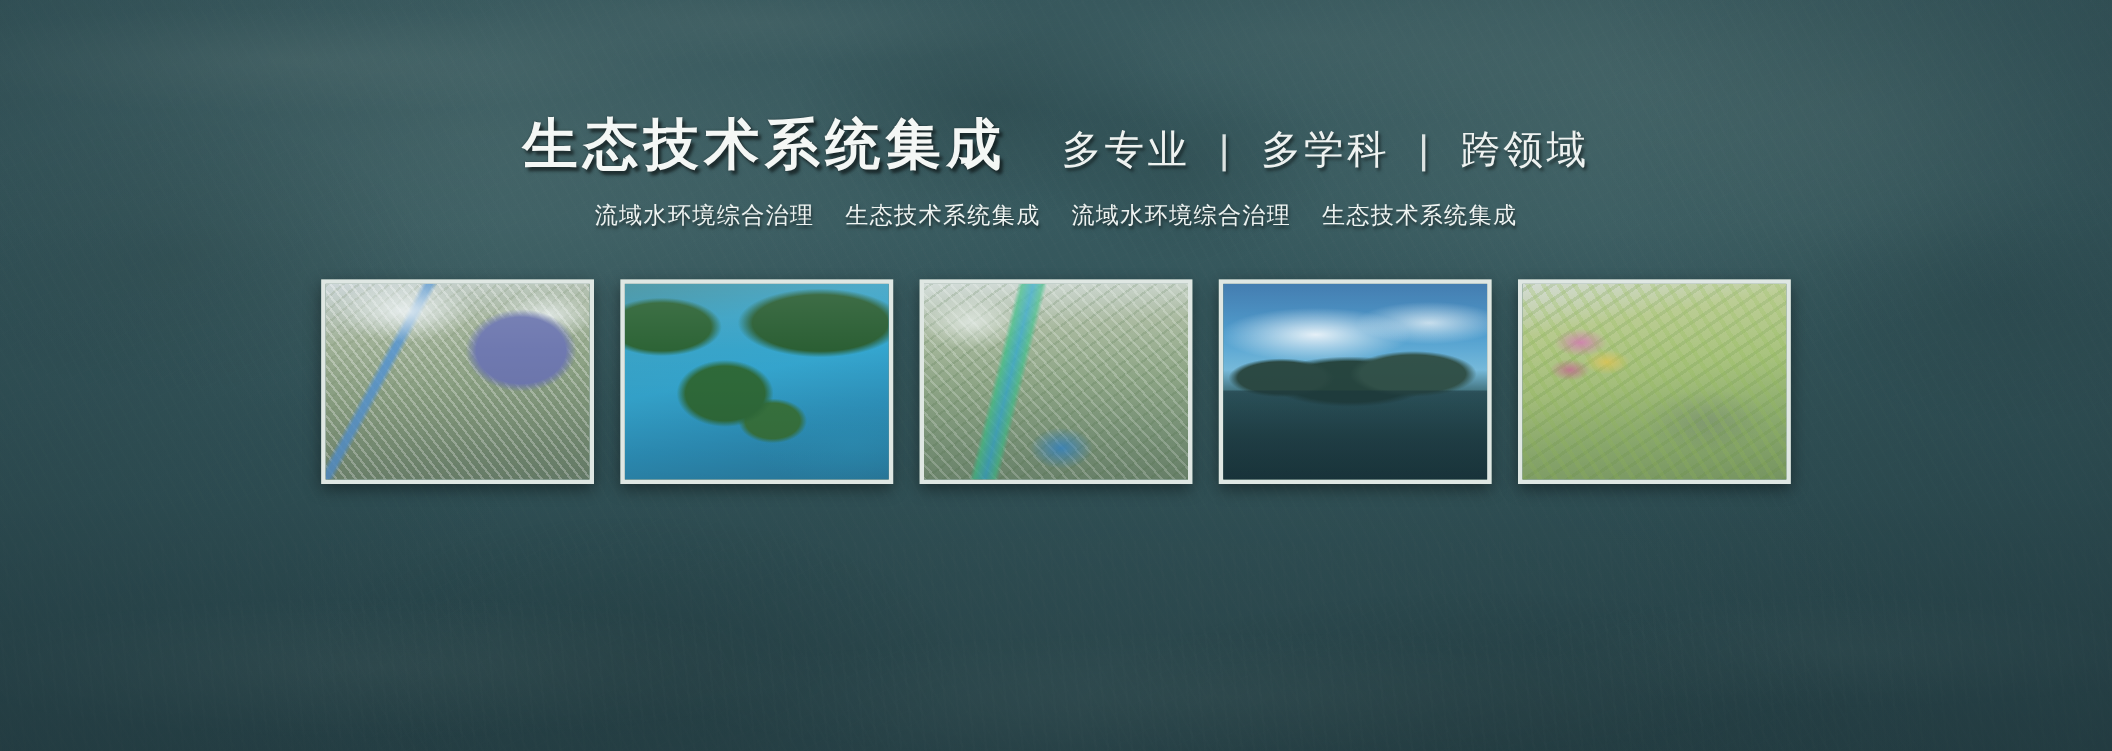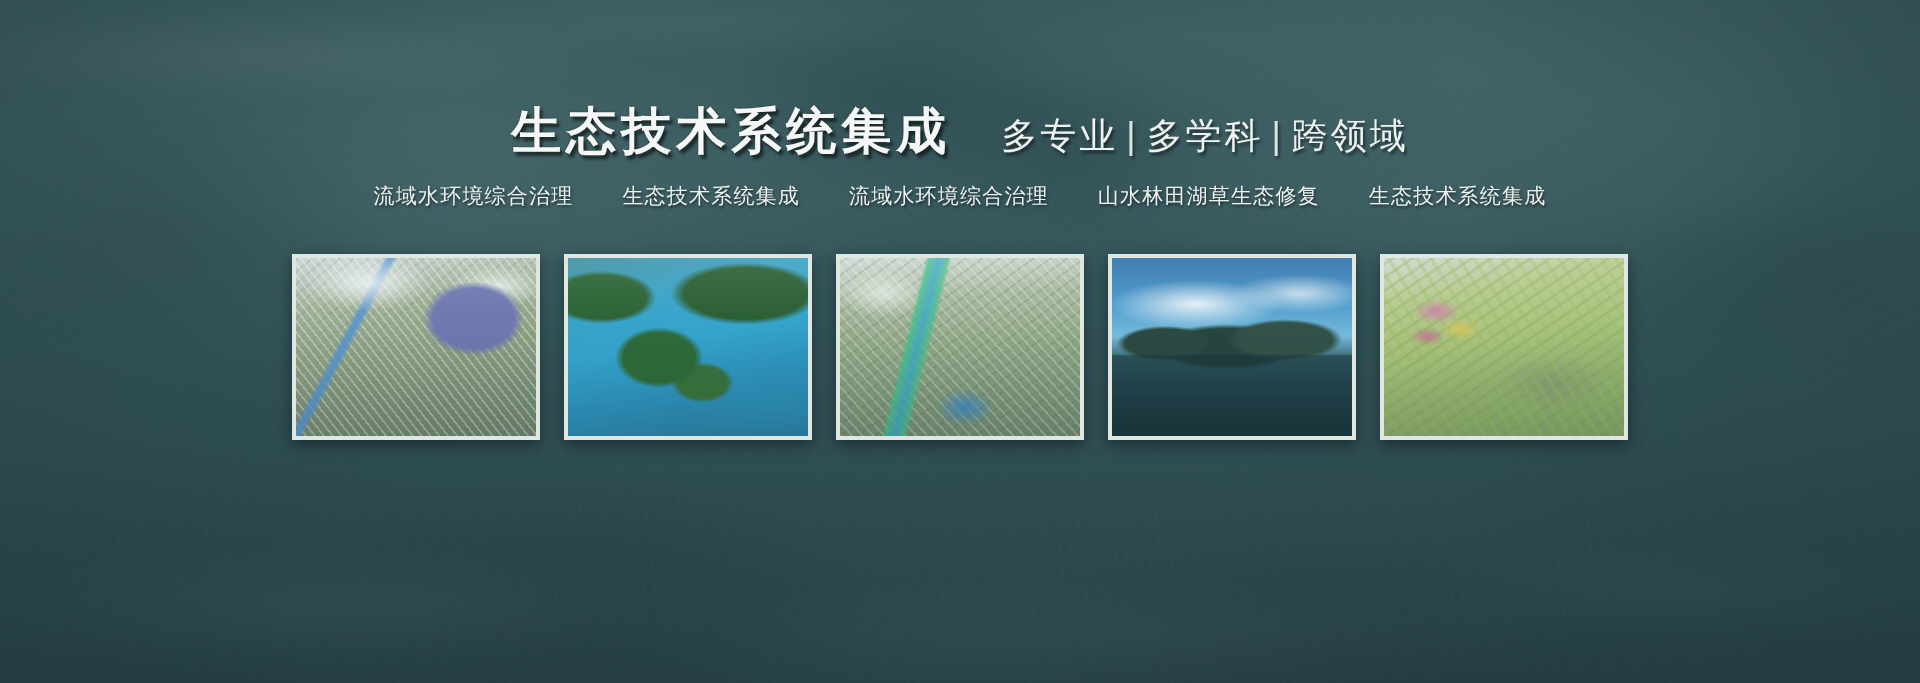--- a/index.html
+++ b/index.html
@@ -85,28 +85,28 @@
     white-space:nowrap;
   }
   .tagline {
     font-size:36px;
     font-weight:400;
     letter-spacing:3px;
     color:#eef2f0;
     text-shadow:2px 3px 3px rgba(0,0,0,.5);
     line-height:1;
     white-space:nowrap;
-    display:flex; align-items:center; gap:6px;
+    display:flex; align-items:center; gap:24px;
   }
   .tag-sep { font-weight:300; opacity:.9; padding:0 2px; }
 
   .links-row {
     display:flex; justify-content:space-between; align-items:center;
     margin-top:26px;
-    gap:49px;
+    gap:28px;
     white-space:nowrap;
   }
   .link-item {
     font-size:21px;
     letter-spacing:1.2px;
     color:#eef3f1;
     text-shadow:1px 2px 3px rgba(0,0,0,.55);
     cursor:pointer;
   }
 
@@ -205,21 +205,20 @@
         <span>多学科</span>
         <span class="tag-sep">|</span>
         <span>跨领域</span>
       </div>
     </div>
 
     <div class="links-row">
       <span class="link-item">流域水环境综合治理</span>
       <span class="link-item">生态技术系统集成</span>
       <span class="link-item">流域水环境综合治理</span>
-      <span class="link-item">山水林田湖草生态修复</span>
       <span class="link-item">生态技术系统集成</span>
     </div>
 
     <div class="thumbs-row">
       <div class="thumb">
         <div class="art art-1"></div>
         <div class="gloss"></div>
       </div>
       <div class="thumb">
         <div class="art art-2"></div>

